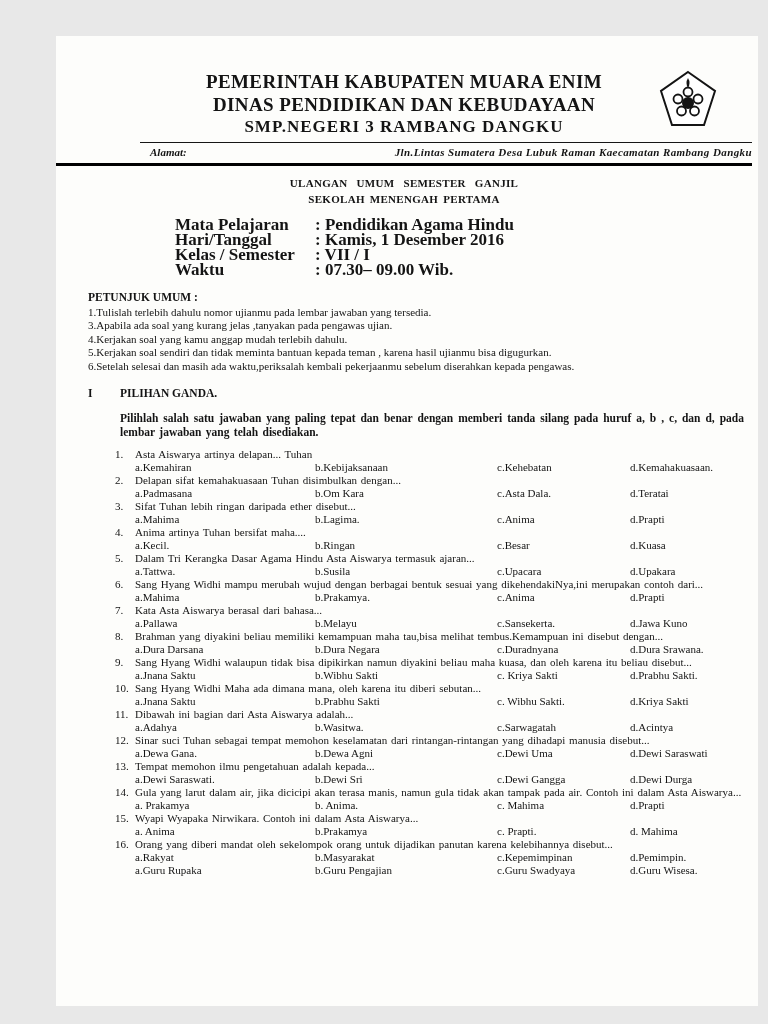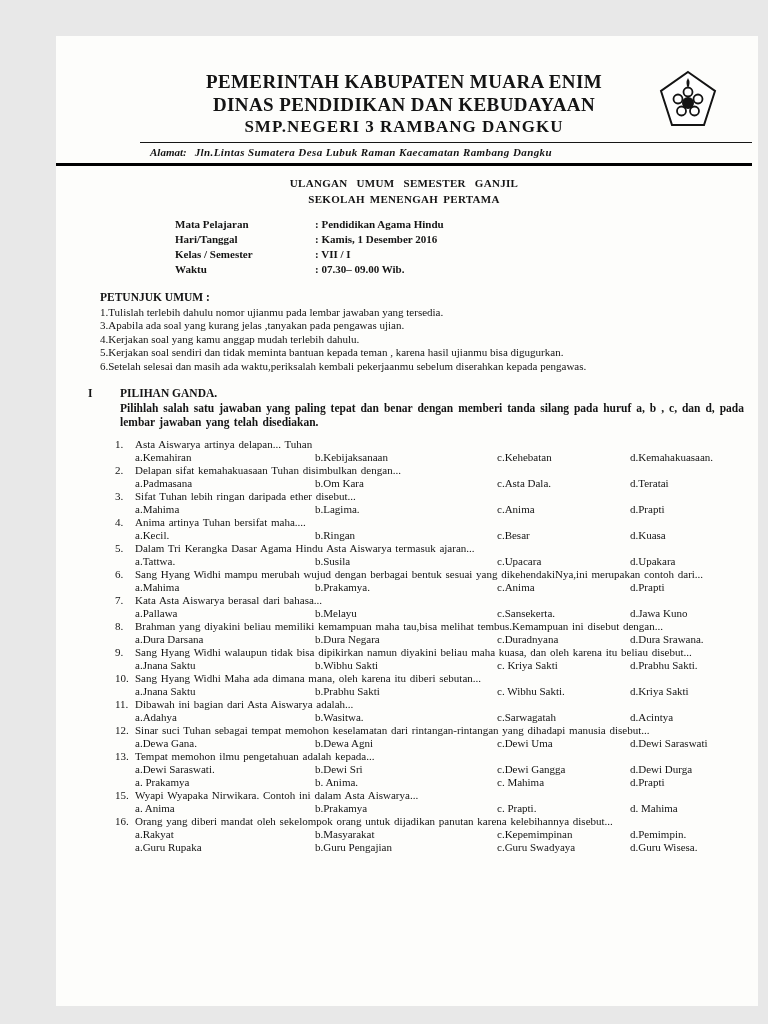--- a/index.html
+++ b/index.html
@@ -23,38 +23,38 @@
   .hdr-logo svg{display:block;margin:0 auto;}
   .logo-caption{font-size:7px;font-weight:bold;letter-spacing:0.5px;margin-top:1px;}
   .hdr-l1,.hdr-l2{font-size:19px;font-weight:bold;line-height:23px;letter-spacing:0.4px;}
   .hdr-l3{font-size:17px;font-weight:bold;line-height:22px;letter-spacing:1px;}
   .hdr-rule-thin{border-top:1.5px solid #161616;margin:4px 0 2px 84px;}
   .hdr-address{
     font-size:11px;font-weight:bold;font-style:italic;
     display:flex;gap:8px;justify-content:flex-start;
     padding-left:94px;line-height:15px;
   }
-  .hdr-address .addr-val{flex:1;text-align:left;letter-spacing:0.4px;font-style:italic;}
+  .hdr-address .addr-val{flex:1;text-align:right;letter-spacing:0.4px;font-style:italic;}
   .hdr-rule-thick{border-top:3px solid #000;margin-top:3px;}
   
   .exam-title{margin-top:9px;text-align:center;font-weight:bold;font-size:11px;line-height:16px;}
   .exam-title .t1{word-spacing:6px;letter-spacing:0.3px;}
   .exam-title .t2{word-spacing:2px;letter-spacing:0.3px;}
   
-  .info{margin:10px 0 0 119px;font-weight:bold;font-size:11px;line-height:15px;}
+  .info{margin:10px 0 0 119px;font-weight:bold;font-size:17px;line-height:15px;}
   .info-row{display:flex;}
   .info-label{width:140px;flex:0 0 auto;}
   
-  .instructions{margin-top:14px;padding-left:44px;padding-right:8px;font-size:11px;line-height:13.5px;}
+  .instructions{margin-top:14px;padding-left:32px;padding-right:8px;font-size:11px;line-height:13.5px;}
   .instr-heading{font-weight:bold;font-size:11.5px;margin-bottom:1px;}
   
   .section{margin-top:13px;padding-left:32px;padding-right:8px;font-size:11.5px;font-weight:bold;}
   .section-row{display:flex;line-height:14px;}
   .section-num{width:32px;flex:0 0 auto;}
-  .section-instr{padding-left:32px;margin-top:2px;text-align:justify;line-height:13.5px;word-spacing:1.5px;}
+  .section-instr{padding-left:32px;margin-top:12px;text-align:justify;line-height:13.5px;word-spacing:1.5px;}
   
   .questions{margin-top:9px;padding-left:59px;padding-right:6px;font-size:11px;line-height:13px;}
   .q-line{display:flex;}
   .q-num{min-width:20px;flex:0 0 auto;}
   .q-text{flex:1;text-align:justify;word-spacing:1px;}
   .q-opts{display:grid;grid-template-columns:180px 182px 133px auto;padding-left:20px;}
 </style>
 </head>
 <body>
 
@@ -278,20 +278,24 @@
           <span class="q-text">Tempat memohon ilmu pengetahuan adalah kepada...</span>
         </div>
         <div class="q-opts">
           <span class="q-opt">a.Dewi Saraswati.</span>
           <span class="q-opt">b.Dewi Sri</span>
           <span class="q-opt">c.Dewi Gangga</span>
           <span class="q-opt">d.Dewi Durga</span>
         </div>
       </div>
       <div class="q">
+        <div class="q-line">
+          <span class="q-num">14.</span>
+          <span class="q-text">Gula yang larut dalam air, jika dicicipi akan terasa manis, namun gula tidak akan tampak pada air. Contoh ini dalam Asta Aiswarya...</span>
+        </div>
         <div class="q-opts">
           <span class="q-opt">a. Prakamya</span>
           <span class="q-opt">b. Anima.</span>
           <span class="q-opt">c. Mahima</span>
           <span class="q-opt">d.Prapti</span>
         </div>
       </div>
       <div class="q">
         <div class="q-line">
           <span class="q-num">15.</span>

